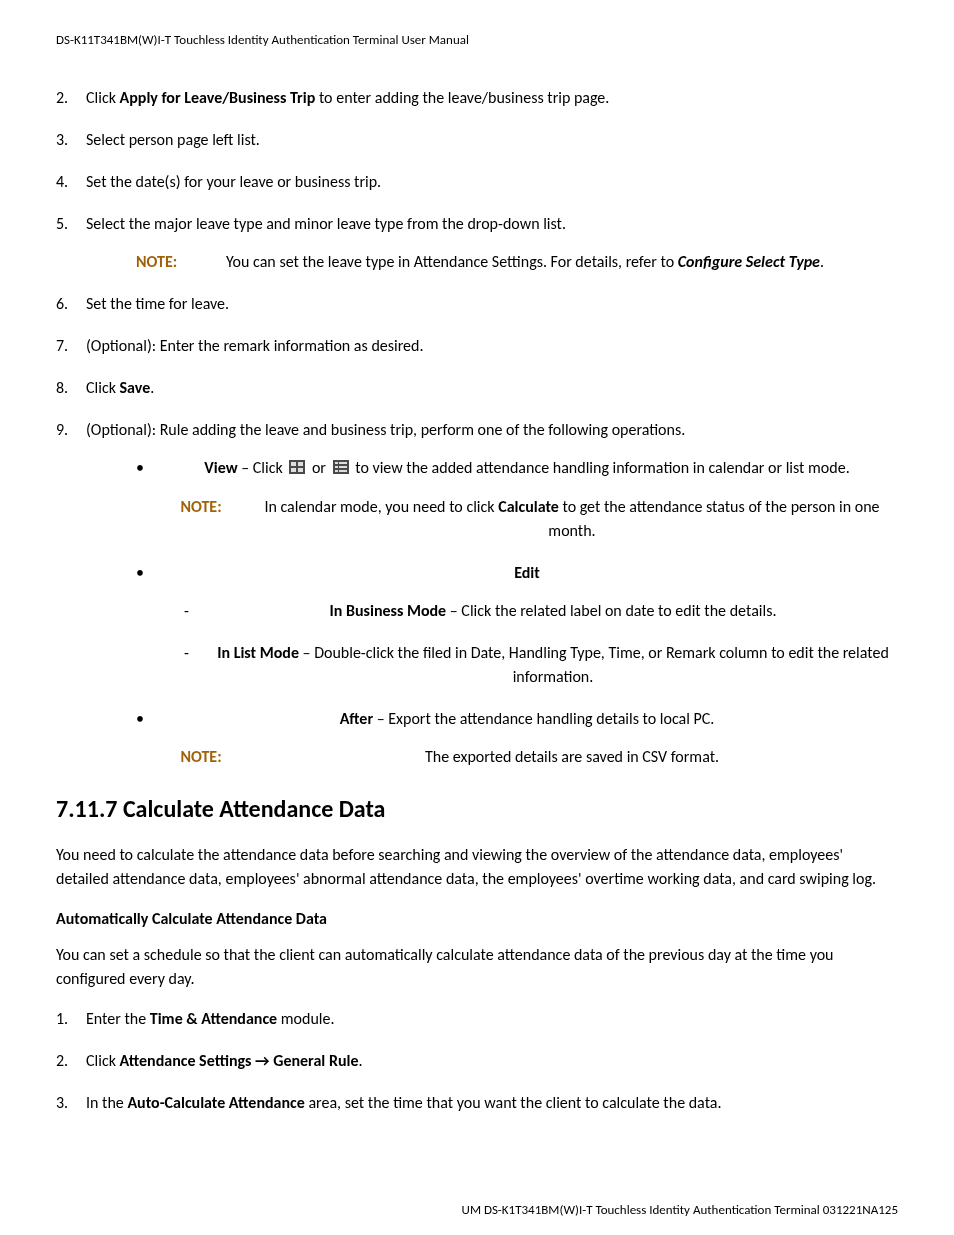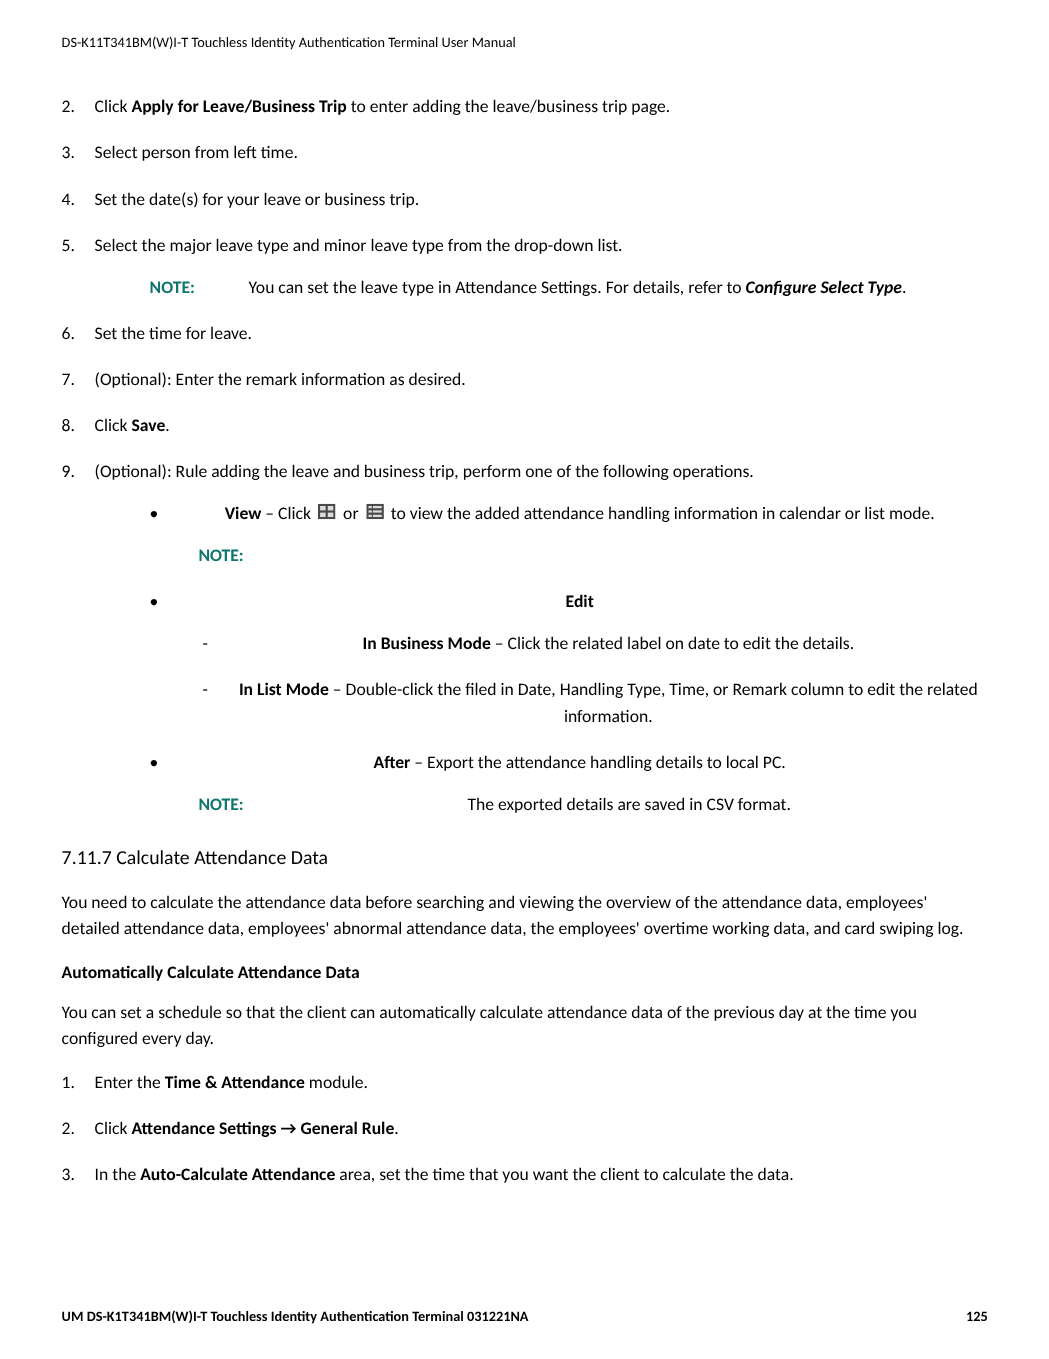--- a/index.html
+++ b/index.html
@@ -32,21 +32,21 @@
     position: absolute;
     left: 0;
     top: 0;
   }
   .note-row {
     display: flex;
     margin-top: 14px;
     padding-left: 50px;
   }
   .note-label {
-    color: #0f766e;
+    color: #a16207;
     font-weight: bold;
     min-width: 90px;
     flex-shrink: 0;
   }
   .note-content {
     flex: 1;
   }
   ul.bullets {
     list-style: none;
     padding-left: 50px;
@@ -79,22 +79,22 @@
     position: absolute;
     left: 0;
     top: 0;
   }
   .note-nested {
     display: flex;
     margin-top: 14px;
   }
   .note-nested .note-label { min-width: 90px; }
   h2.section-heading {
-    font-size: 18px;
-    font-weight: normal;
+    font-size: 24px;
+    font-weight: bold;
     margin-top: 22px;
     margin-bottom: 16px;
   }
   p.body-para {
     margin-bottom: 16px;
   }
   p.sub-heading {
     font-weight: bold;
     margin-bottom: 12px;
   }
@@ -108,27 +108,26 @@
     padding-left: 30px;
     position: relative;
   }
   ol.auto-list > li .num {
     position: absolute;
     left: 0;
     top: 0;
   }
   .footer {
     position: absolute;
-    bottom: 28px;
+    bottom: 16px;
     left: 56px;
     right: 56px;
     font-size: 13px;
     display: flex;
-    justify-content: space-between;
-    font-weight: bold;
+    justify-content: flex-end;
   }
   .icon-box {
     display: inline-block;
     vertical-align: middle;
     margin: 0 3px;
   }
   b { font-weight: bold; }
   i { font-style: italic; }
 </style>
 </head>
@@ -136,21 +135,21 @@
 
 <div class="header">DS-K11T341BM(W)I-T Touchless Identity Authentication Terminal User Manual</div>
 
 <ol class="main-list">
   <li>
     <span class="num">2.</span>
     <span>Click </span><b>Apply for Leave/Business Trip</b><span> to enter adding the leave/business trip page.</span>
   </li>
   <li>
     <span class="num">3.</span>
-    <span>Select person from left time.</span>
+    <span>Select person page left list.</span>
   </li>
   <li>
     <span class="num">4.</span>
     <span>Set the date(s) for your leave or business trip.</span>
   </li>
   <li>
     <span class="num">5.</span>
     <span>Select the major leave type and minor leave type from the drop-down list.</span>
     <div class="note-row">
       <div class="note-label">NOTE:</div>
@@ -186,20 +185,23 @@
               <rect x="0" y="0" width="16" height="14" fill="#4a4a4a"></rect>
               <rect x="2" y="2" width="3" height="2" fill="#ddd"></rect>
               <rect x="6" y="2" width="8" height="2" fill="#ddd"></rect>
               <rect x="2" y="6" width="3" height="2" fill="#ddd"></rect>
               <rect x="6" y="6" width="8" height="2" fill="#ddd"></rect>
               <rect x="2" y="10" width="3" height="2" fill="#ddd"></rect>
               <rect x="6" y="10" width="8" height="2" fill="#ddd"></rect>
             </svg></span><span>  to view the added attendance handling information in calendar or list mode.</span>
         <div class="note-nested">
           <div class="note-label">NOTE:</div>
+          <div class="note-content">
+            <span>In calendar mode, you need to click </span><b>Calculate</b><span> to get the attendance status of the person in one month.</span>
+          </div>
         </div>
       </li>
       <li>
         <b>Edit</b>
         <ul class="dashes">
           <li>
             <b>In Business Mode</b><span> – Click the related label on date to edit the details.</span>
           </li>
           <li>
             <b>In List Mode</b><span> – Double-click the filed in Date, Handling Type, Time, or Remark column to edit the related information.</span>

